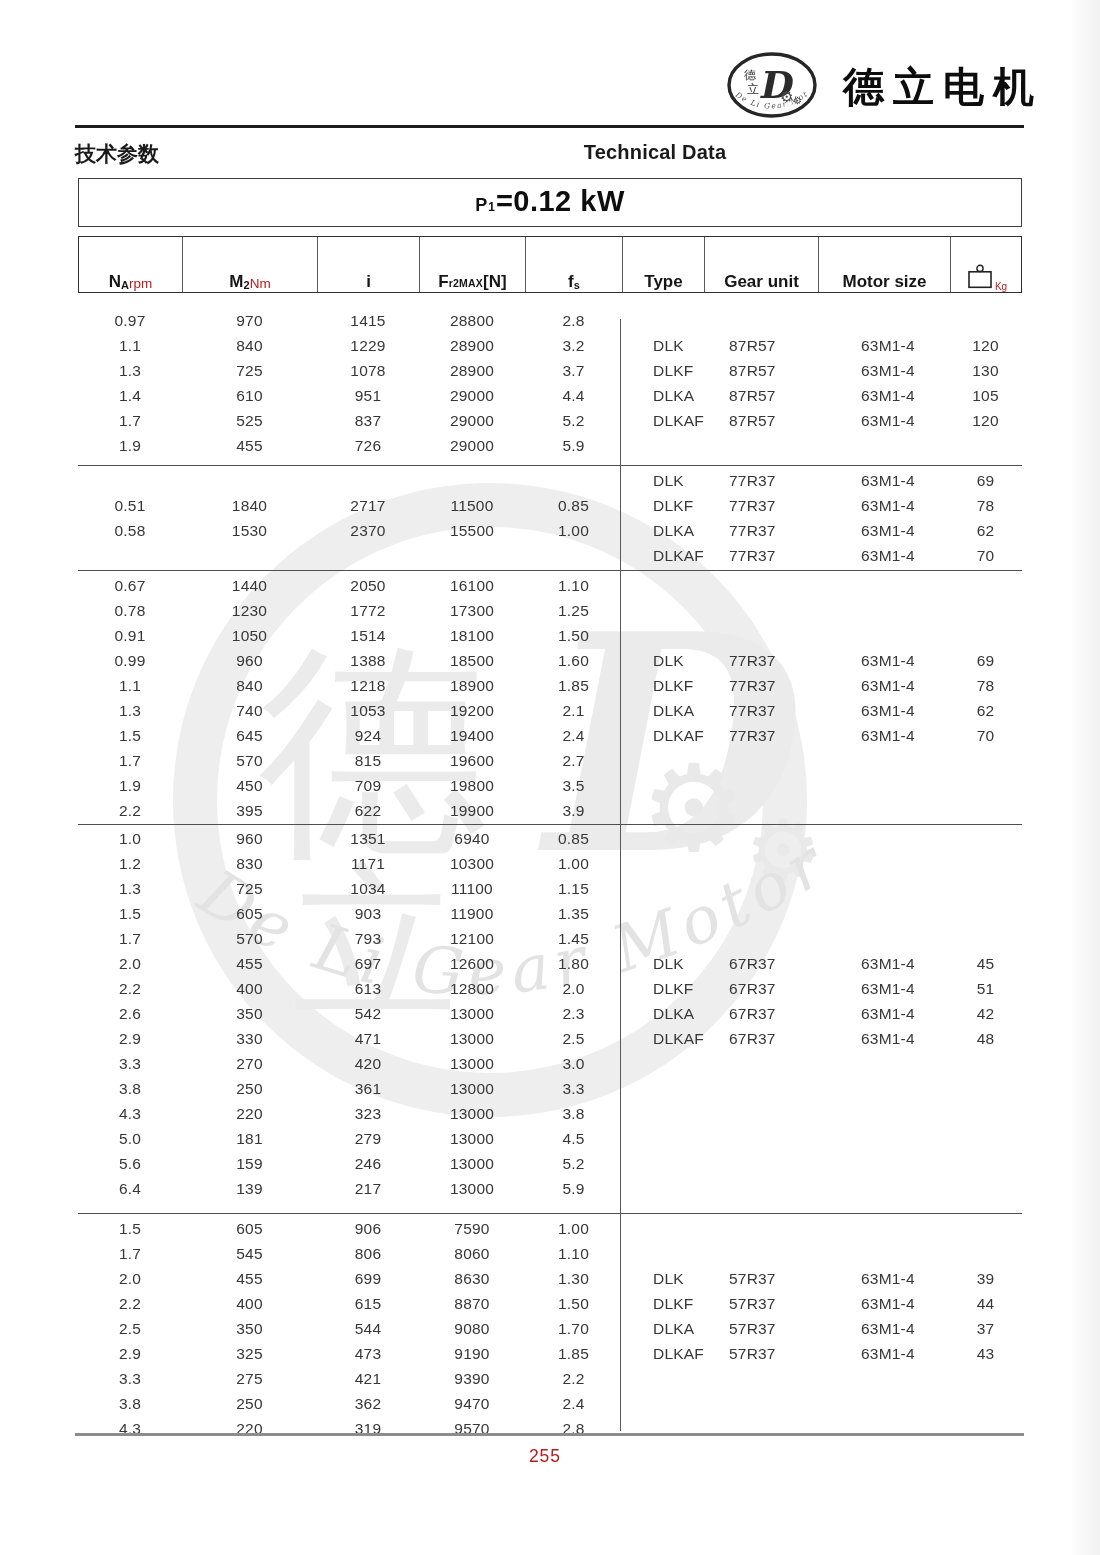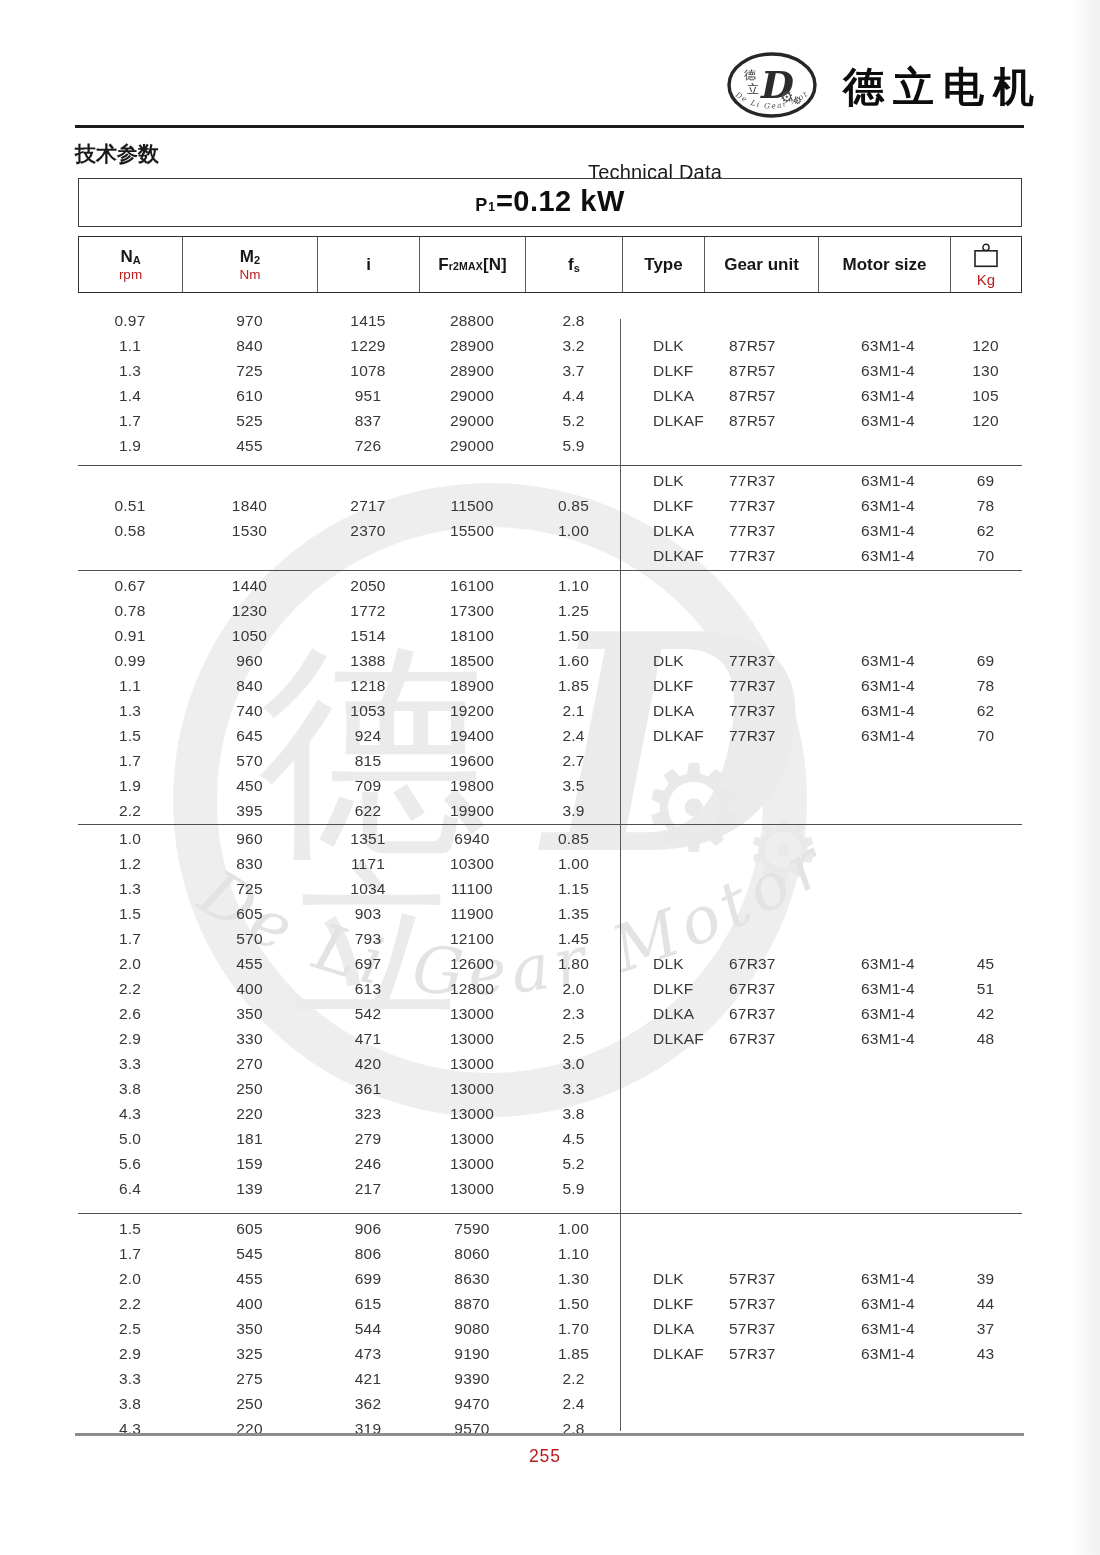--- a/index.html
+++ b/index.html
@@ -18,21 +18,21 @@
     font-size:41px; letter-spacing:9px; color:#0d0d0d; white-space:nowrap;
   }
   .top-rule { position:absolute; left:75px; top:125px; width:949px; height:3px; background:#1b1b1b; }
 
   .sec-title-zh {
     position:absolute; left:75px; top:140px;
     font-size:21px; font-weight:bold; color:#1a1a1a;
   }
   .sec-title-en {
     position:absolute; left:420px; top:141px; width:470px; text-align:center;
-    font-size:20px; font-weight:normal; color:#1a1a1a; letter-spacing:0.2px;margin-top:20px;
+    font-size:20px; font-weight:bold; color:#1a1a1a; letter-spacing:0.2px;
   }
 
   
   .power-box {
     position:absolute; left:78px; top:178px; width:944px; height:49px;
     border:1.5px solid #3c3c3c; background:transparent;
     display:flex; align-items:baseline; justify-content:center; gap:1px;
     padding-top:6px;
   }
   .power-box .pfx { font-size:18px; font-weight:bold; color:#111; }
@@ -40,30 +40,30 @@
   .power-box .pval { font-size:29px; font-weight:bold; color:#0e0e0e; letter-spacing:0.5px; }
 
   
   .thead {
     position:absolute; left:78px; top:236px; width:944px; height:57px;
     border:1.5px solid #303030; display:grid;
     grid-template-columns:104px 135px 102px 106px 97px 82px 114px 132px 1fr;
   }
   .th {
     border-right:1.3px solid #5a5a5a;
-    display:flex; flex-direction:column; align-items:center; justify-content:center;
+    display:flex; flex-direction:row; align-items:flex-end; justify-content:center;
     color:#161616; line-height:1.1; padding-top:2px;
   }
   .th:last-child { border-right:none; }
   .th-main { font-size:17px; font-weight:bold; }
   .th-main sub { font-size:11px; font-weight:bold; vertical-align:-2px; }
   .th-main .subcaps { font-size:10.5px; font-weight:bold; letter-spacing:0.2px; }
   .th-unit { font-size:13.5px; font-weight:normal; color:#b91c1c; margin-top:1px; }
   .w-icon { margin-bottom:1px; }
-  .kg-label { font-size:15px; }
+  .kg-label { font-size:10px; }
 
   
   .tbody { position:absolute; left:78px; top:293px; width:944px; }
   .tsection { border-bottom:1.4px solid #4f4f4f; }
   .tsection.last { border-bottom:none; }
   .trow {
     display:grid; height:25px; align-items:center;
     grid-template-columns:104px 135px 102px 106px 97px 82px 114px 132px 71px;
   }
   .cell { font-size:15.5px; color:#373737; text-align:center; letter-spacing:0.2px; white-space:nowrap; }

